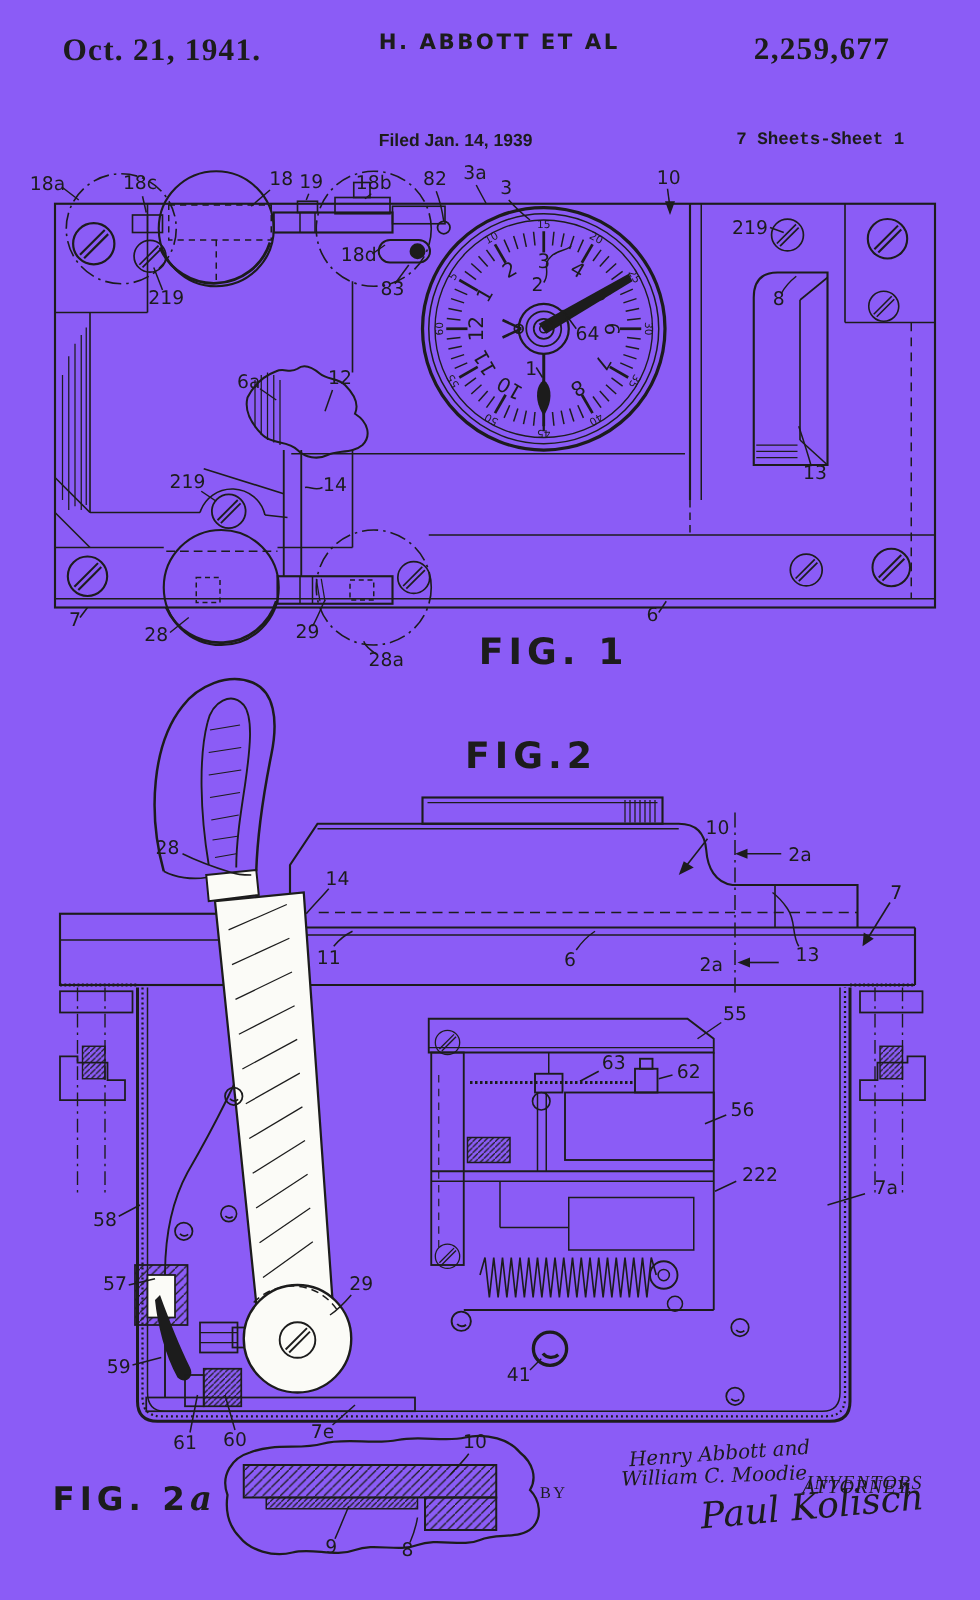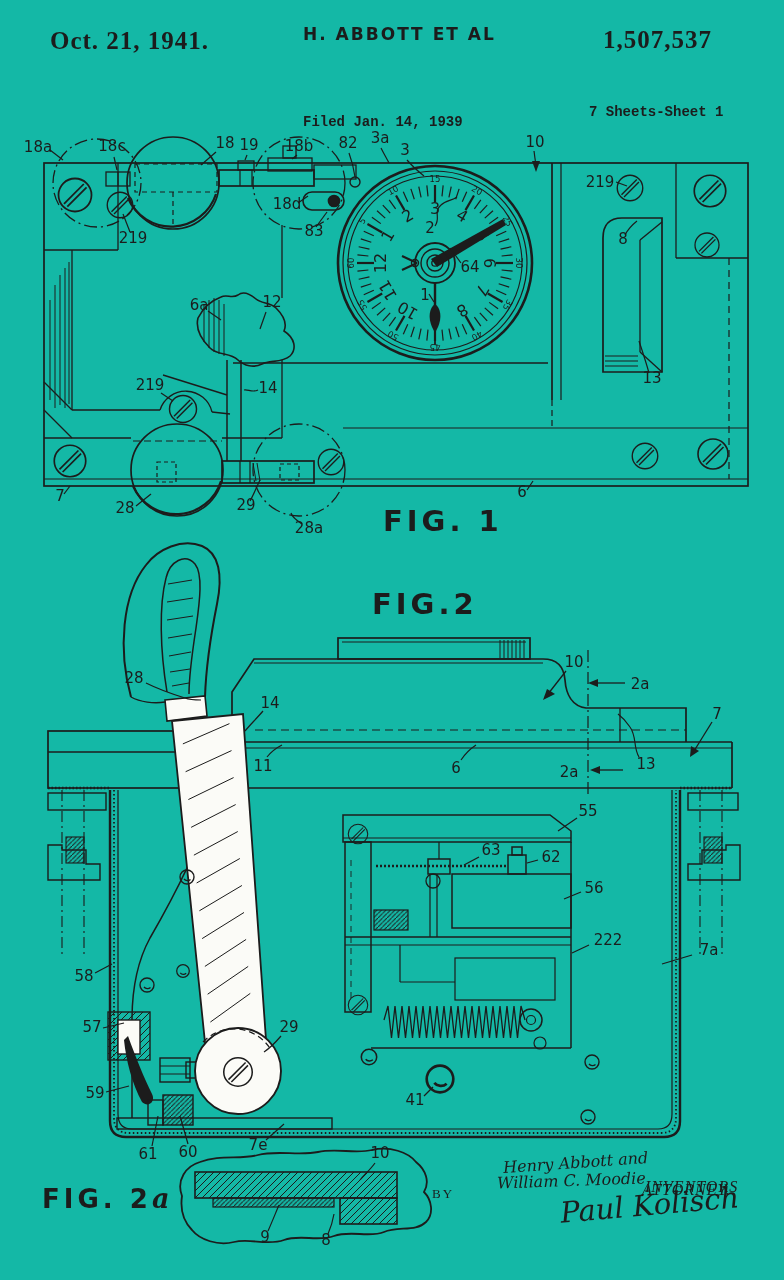--- a/index.html
+++ b/index.html
@@ -1,23 +1,23 @@
 <!DOCTYPE html>
 <html><head>
 <meta charset="utf-8">
 <style>
   html,body{margin:0;padding:0;background:#888;}
-  .sheet{position:relative;width:784px;height:1280px;margin:0 auto;background:#14b8a6;overflow:hidden;
+  .sheet{position:relative;width:784px;height:1280px;margin:0 auto;background:#8b5cf6;overflow:hidden;
          font-family:"Liberation Serif",serif;color:#1c1c1c;}
   .abs{position:absolute;white-space:nowrap;}
   .hdr-date{left:50px;top:27px;font-size:25px;font-weight:bold;letter-spacing:1px;}
   .hdr-num{left:603px;top:26px;font-size:25px;font-weight:bold;letter-spacing:1px;}
   .hdr-author{left:303px;top:24px;font-size:17px;font-weight:bold;letter-spacing:2px;font-family:"DejaVu Sans",sans-serif;}
   .hdr-title{left:249px;top:74px;font-size:14px;font-weight:bold;letter-spacing:1px;font-family:"Liberation Mono",monospace;}
-  .hdr-filed{left:303px;top:114px;font-size:14px;font-weight:bold;font-family:Liberation Mono, monospace;}
+  .hdr-filed{left:303px;top:104px;font-size:14px;font-weight:bold;font-family:Liberation Sans, sans-serif;}
   .hdr-sheet{left:589px;top:104px;font-size:14px;font-weight:bold;font-family:"Liberation Mono",monospace;}
   .sig-by{left:432px;top:1186px;font-size:13px;letter-spacing:2px;}
   .sig-inventors{left:645px;top:1142px;font-size:16px;font-style:italic;letter-spacing:1px;margin-top:36px;}
   .sig-name1{left:503px;top:1153px;font-size:16px;font-style:italic;transform:rotate(-4deg);font-family:"DejaVu Serif",serif;}
   .sig-name2{left:497px;top:1171px;font-size:16px;font-style:italic;transform:rotate(-2deg);font-family:"DejaVu Serif",serif;}
   .sig-attysig{left:560px;top:1188px;font-size:29px;font-style:italic;transform:rotate(-5deg);font-family:"DejaVu Serif",serif;}
   .sig-atty{left:642px;top:1181px;font-size:16px;font-style:italic;letter-spacing:1px;}
   svg{position:absolute;left:0;top:0;}
   svg text{fill:#1c1c1c;stroke:none;}
   .ref{font:15px "DejaVu Sans",sans-serif;text-anchor:middle;}
@@ -26,21 +26,21 @@
   .hnum{font:16px "DejaVu Sans",sans-serif;text-anchor:middle;}
   .mnum{font:8.5px "DejaVu Sans",sans-serif;text-anchor:middle;}
 </style>
 </head>
 <body>
 
 <div class="sheet">
 
   <div class="abs hdr-date">Oct. 21, 1941.</div>
   <div class="abs hdr-author">H. ABBOTT ET AL</div>
-  <div class="abs hdr-num">1,507,537</div>
+  <div class="abs hdr-num">2,259,677</div>
   <div class="abs hdr-filed">Filed Jan. 14, 1939</div>
   <div class="abs hdr-sheet">7 Sheets-Sheet 1</div>
 
   <svg width="784" height="1280" viewBox="0 0 784 1280">
     <defs>
       <pattern id="hatch1" patternUnits="userSpaceOnUse" width="7" height="7">
         <path d="M0,7 L7,0" stroke="#1c1c1c" stroke-width="1"></path>
       </pattern>
       <pattern id="hatch2" patternUnits="userSpaceOnUse" width="4.5" height="4.5">
         <path d="M0,4.5 L4.5,0" stroke="#1c1c1c" stroke-width="1"></path>

